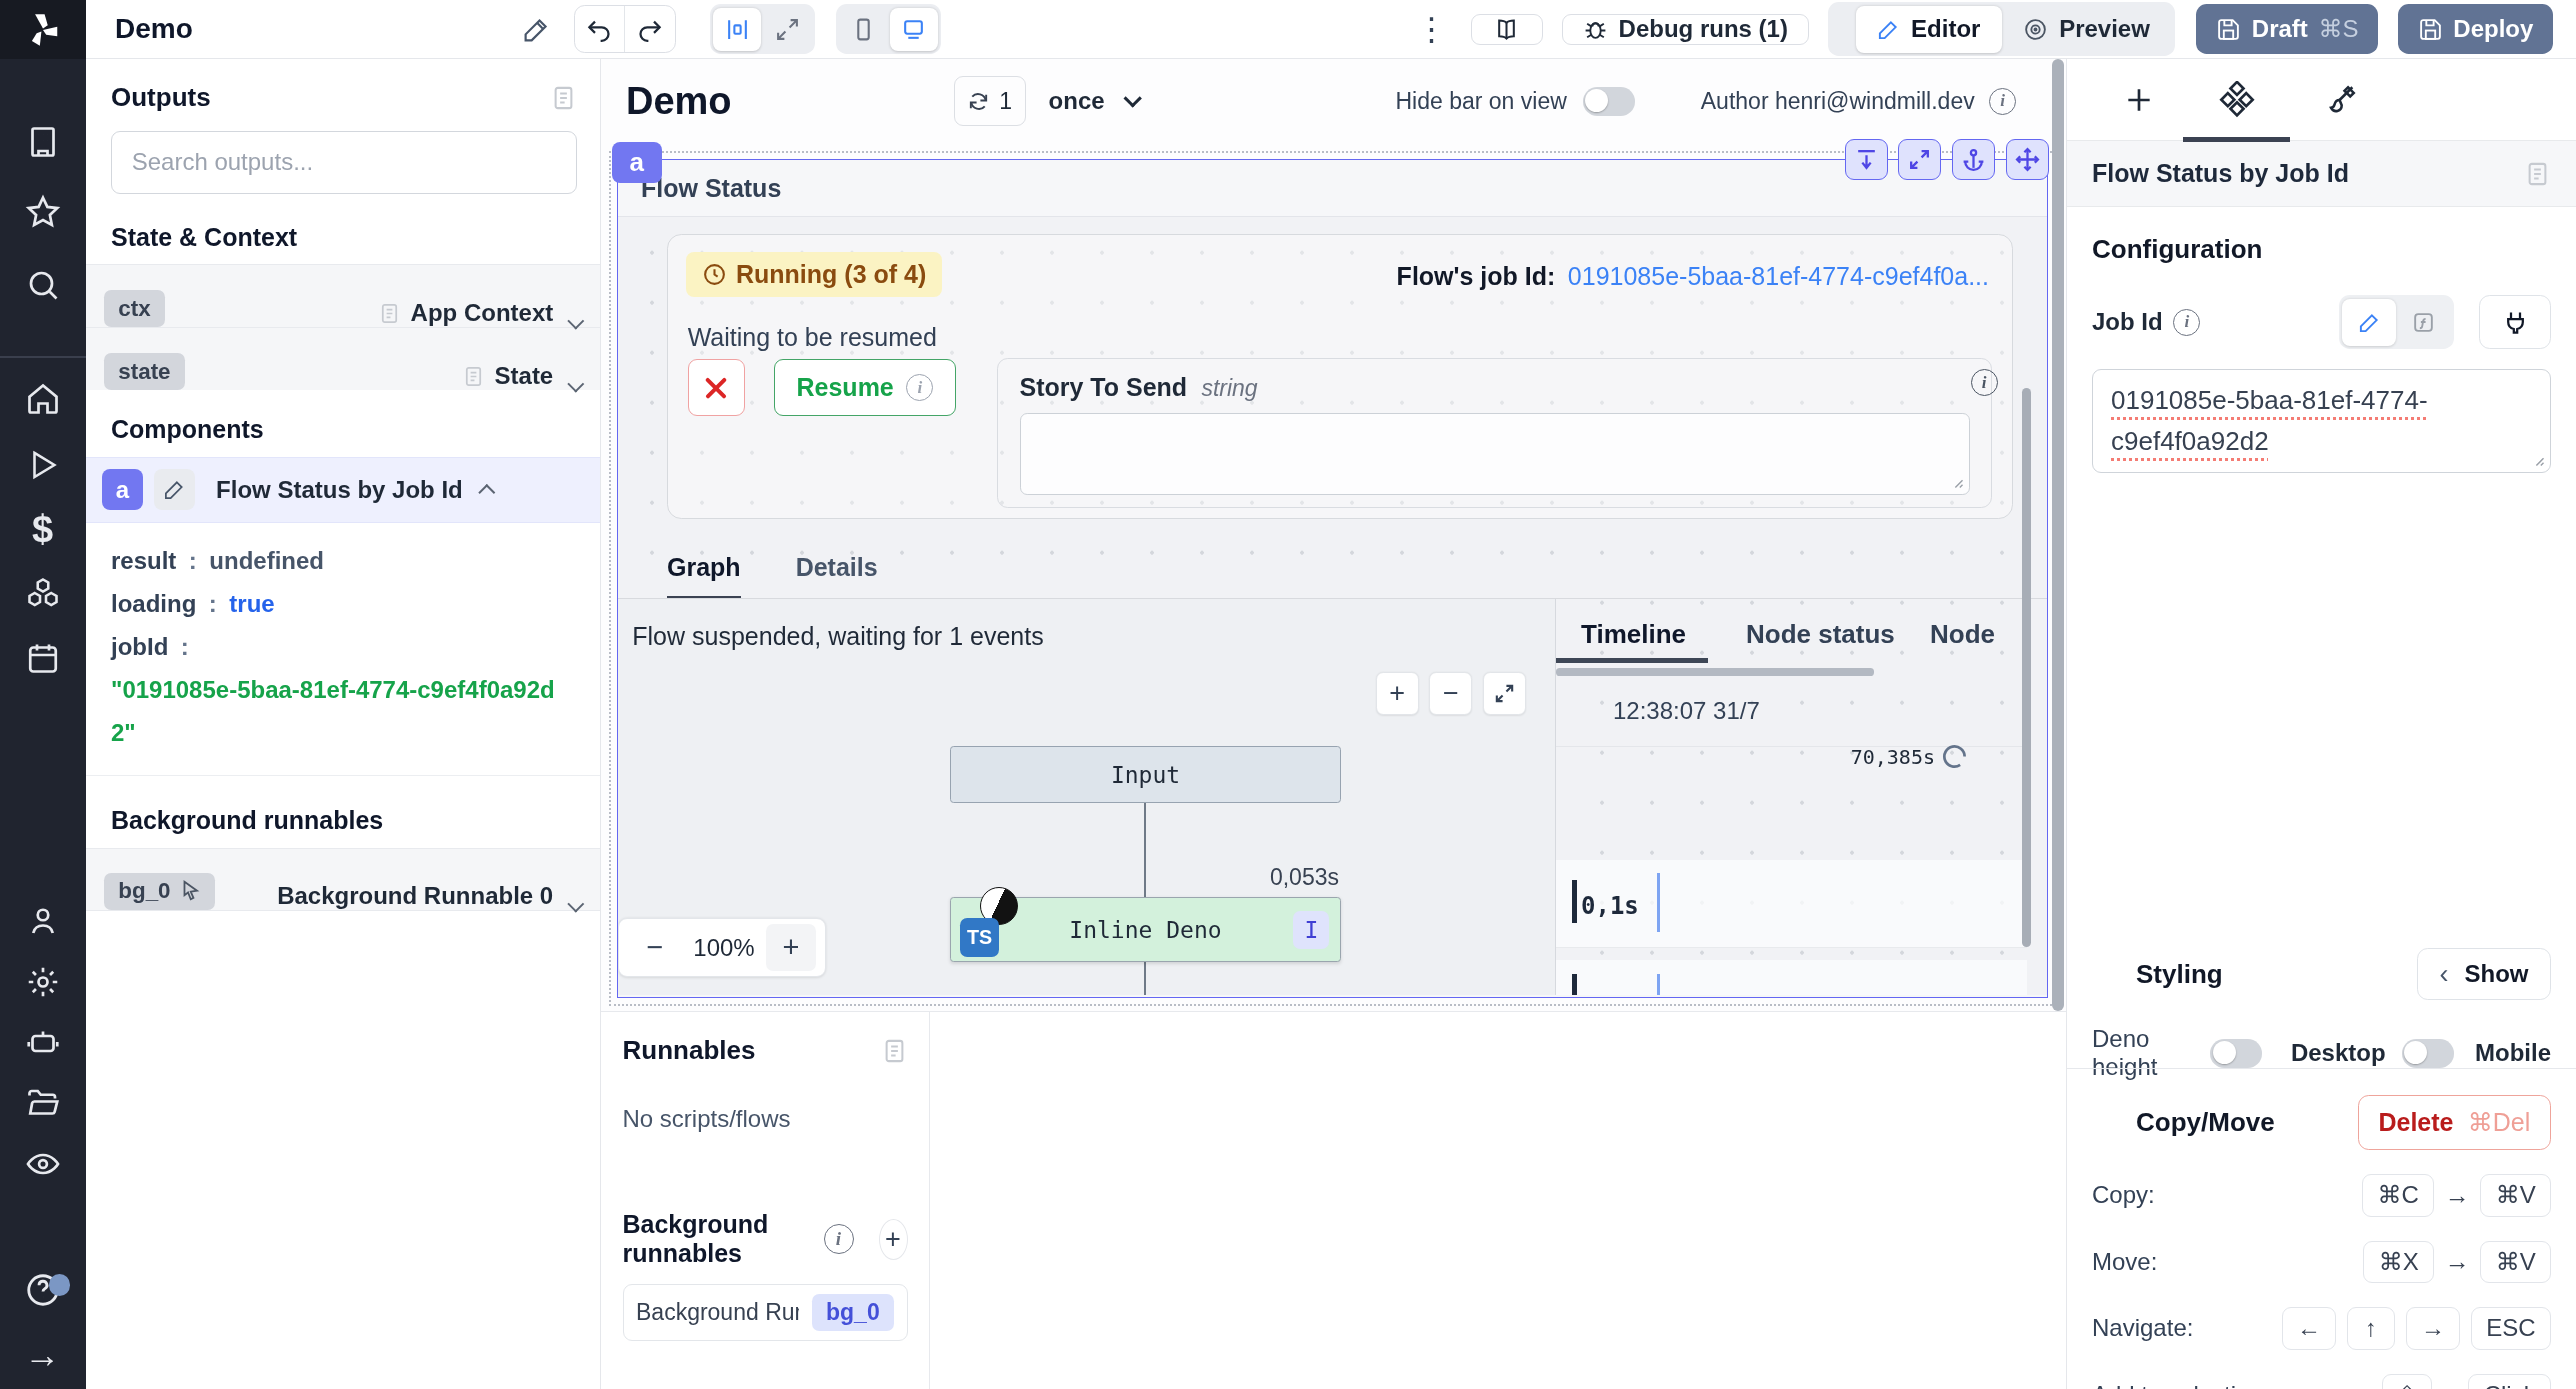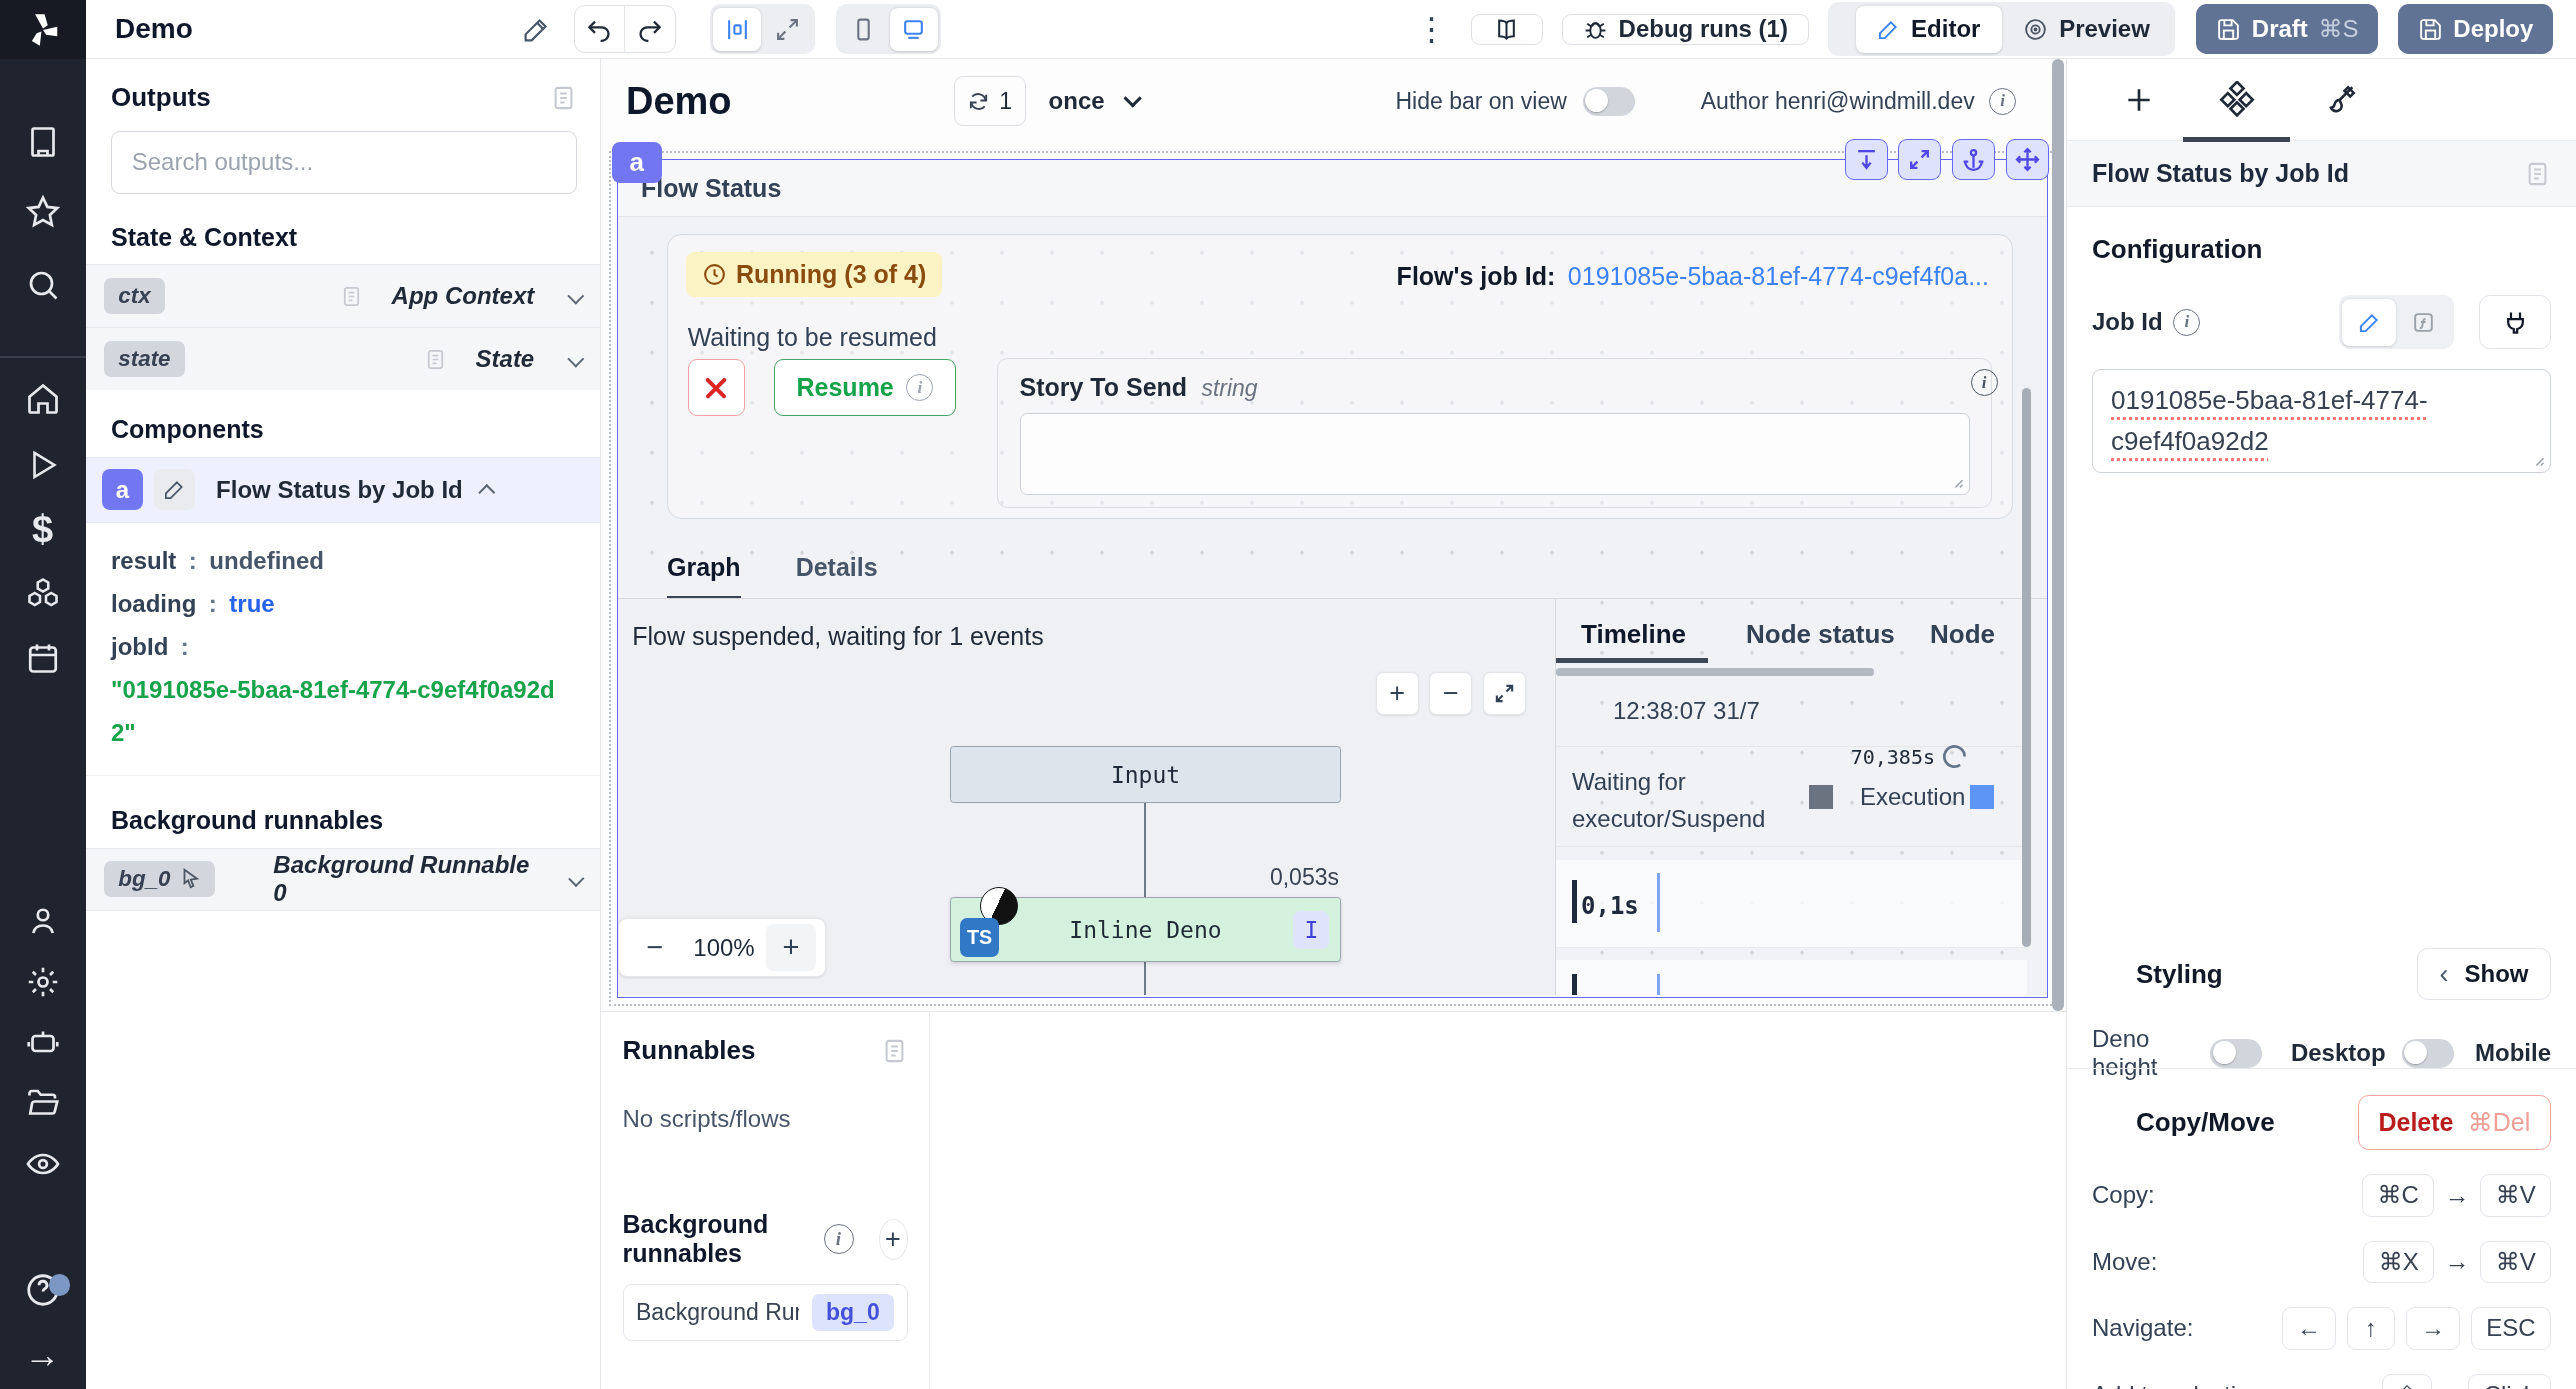--- a/index.html
+++ b/index.html
@@ -30,21 +30,21 @@
   .solidbtn{display:flex;align-items:center;gap:10.7px;background:#617394;border-radius:10.7px;height:50px;padding:0 19.7px;color:#fff;font-size:24px;font-weight:bold;border:none;}
   .solidbtn .kbd{font-weight:normal;color:#c5cfdf;}
   
   .outputs{position:absolute;left:86px;top:59px;width:515px;height:1331px;background:#fff;border-right:0.9px solid #e5e7eb;z-index:10;font-size:24px;}
   .o-head{display:flex;align-items:center;justify-content:space-between;padding:23px 23px 7.2px 25px;}
   .o-title{font-size:26px;font-weight:bold;color:#0f172a;}
   .searchbox{margin:10.7px 23px 9px 25px;height:63px;border:0.9px solid #d3d7dd;border-radius:9px;display:flex;align-items:center;padding:0 19.7px;}
   .searchbox input{border:none;outline:none;font-size:24px;color:#374151;width:100%;font-family:"Liberation Sans",sans-serif;}
   .searchbox input::placeholder{color:#9ca3af;}
   .sectionTitle{font-size:25px;font-weight:bold;color:#0f172a;padding:19.7px 25px 12.5px 25px;}
-  .kv{height:63px;background:#f5f6f8;border-top:0.9px solid #e8eaee;display:flex;align-items:center;padding:0 18px;gap:29px;font-style:italic;}
+  .kv{height:63px;background:#f5f6f8;border-top:0.9px solid #e8eaee;display:flex;align-items:flex-end;padding:0 18px;gap:10px;}
   .kv:last-of-type{border-bottom:0.9px solid #e8eaee;}
   .graybadge{background:#d3d6dc;border-radius:7.2px;padding:5.4px 14.3px;font-weight:bold;color:#374151;font-size:22.4px;display:flex;align-items:center;gap:9px;}
   .kv .spacer,.row .spacer{flex:1;}
   .kvlabel{font-weight:bold;color:#1f2937;font-size:24px;}
   .chev{display:inline-block;width:11.6px;height:11.6px;border-right:2.7px solid #5b6472;border-bottom:2.7px solid #5b6472;transform:rotate(45deg);margin-left:7.2px;}
   .chev.up{transform:rotate(-135deg);margin-top:7.2px;}
   .compRow{height:66px;background:#eef0fe;border-top:0.9px solid #e2e5fb;border-bottom:0.9px solid #e2e5fb;display:flex;align-items:center;padding:0 16px;gap:10.7px;}
   .abadge{width:41px;height:41px;background:#7277f1;border-radius:8px;color:#fff;font-weight:bold;font-size:24px;display:flex;align-items:center;justify-content:center;}
   .pencilChip{width:41px;height:41px;background:#e9ebef;border-radius:8px;display:flex;align-items:center;justify-content:center;}
   .props{padding:16px 25px 21.5px 25px;font-size:24px;font-weight:600;color:#334155;line-height:43px;border-bottom:0.9px solid #eceef1;}
@@ -573,29 +573,20 @@
           <div class="tscroll"></div>
           <div class="trow r-time">
             <span class="t1">12:38:07 31/7</span>
             <span class="t2">
               <span>70,385s</span>
               <svg width="27" height="27" viewBox="0 0 24 24" fill="none" stroke="#64748b" stroke-width="2.4">
                   <path d="M21 12a9 9 0 1 0-4 7.5"></path>
                 </svg>
             </span>
           </div>
-          <div class="trow r-leg">
-            <div class="wtxt">
-              <div>Waiting for</div>
-              <div>executor/Suspend</div>
-            </div>
-            <span class="sq" style="left:253px;top:38px;background:#6b7280"></span>
-            <span class="lext">Execution</span>
-            <span class="sq" style="left:414px;top:38px;background:#5d95f5"></span>
-          </div>
           <div class="trow r-bar" style="top:261px;height:88px">
             <span class="bar-black" style="top:19.7px;height:43px"></span>
             <span class="bar-lbl" style="top:32px">0,1s</span>
             <span class="bar-blue" style="top:12.5px;height:59px"></span>
           </div>
           <div class="trow r-bar" style="top:361px;height:36px;border-bottom:none">
             <span class="bar-black" style="top:14.3px;height:23px"></span>
             <span class="bar-blue" style="top:14.3px;height:23px"></span>
           </div>
         </div>

